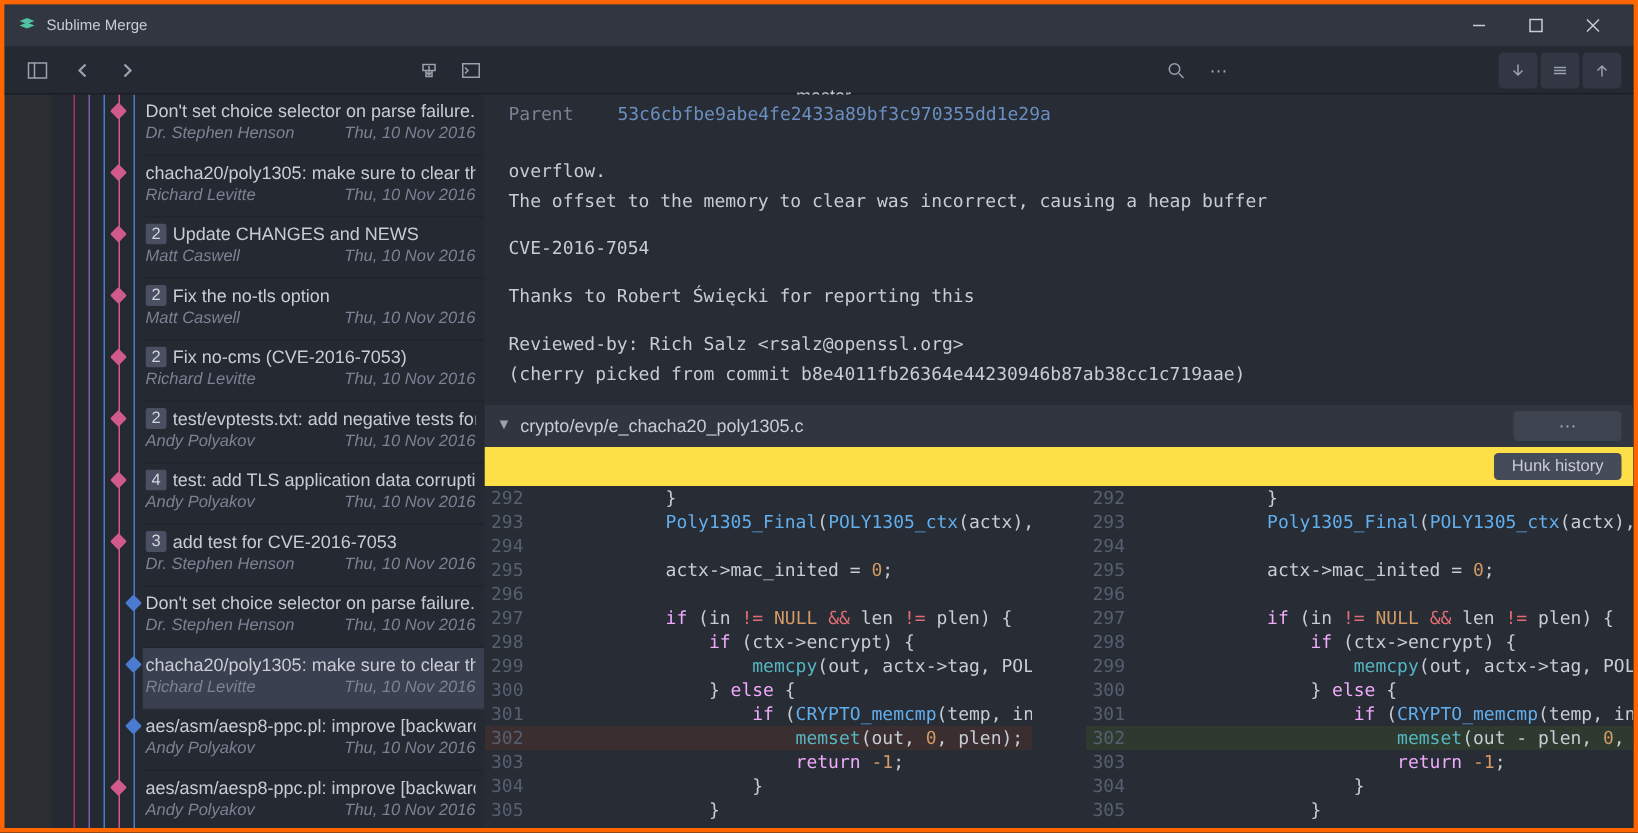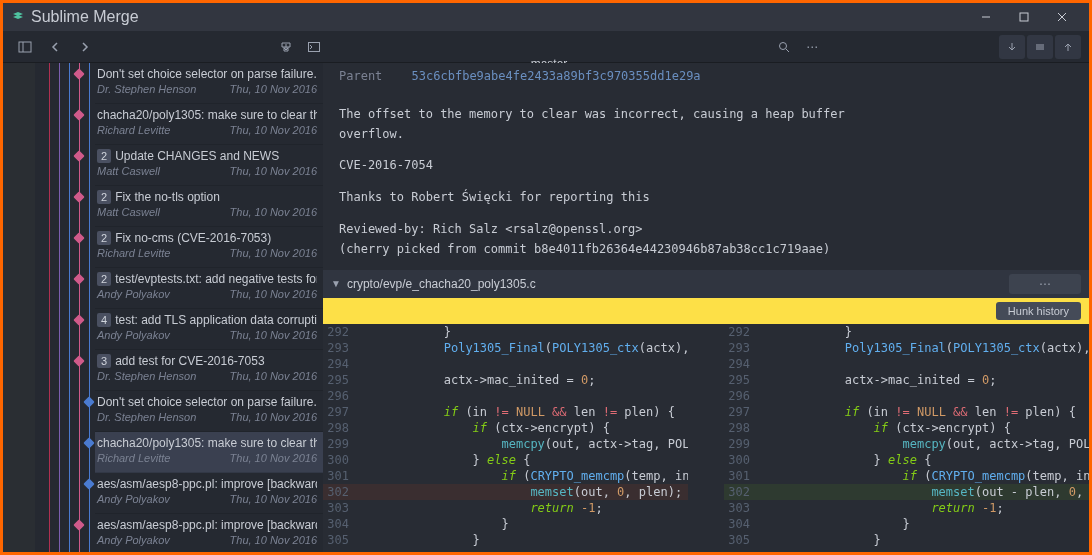--- a/index.html
+++ b/index.html
@@ -18,21 +18,21 @@
   background: #323640;
   display: flex;
   align-items: center;
   padding: 0 8px;
   color: #c8ccd4;
 }
 .titlebar .app-icon {
   width: 14px; height: 14px; margin-right: 6px;
   display: flex; align-items: center; justify-content: center;
 }
-.titlebar .title { flex: 0 0 auto; font-size: 16px; }
+.titlebar .title { flex: 0 0 auto; font-size: 10px; }
 .titlebar .spacer { flex: 1; }
 .titlebar .winbtn {
   width: 38px; height: 28px;
   display: flex; align-items: center; justify-content: center;
   color: #c8ccd4;
 }
 
 .toolbar {
   height: 32px;
   background: #252931;
@@ -174,21 +174,21 @@
 .diff-side .ln {
   width: 34px; text-align: right; padding-right: 8px;
   color: #566070; flex-shrink: 0;
   background: #282c34;
 }
 .diff-side .code { flex: 1; color: #c8ccd4; overflow: hidden; }
 .dl.del { background: #3a2e30; }
 .dl.del .ln { background: #3a2e30; }
 .dl.add { background: #2e3a30; }
 .dl.add .ln { background: #2e3a30; }
-.tok-kw { color: #84cc16; font-style: italic; }
+.tok-kw { color: #f0abfc; }
 .tok-fn { color: #61afef; }
 .tok-num { color: #d19a66; }
 .tok-id { color: #e06c75; }
 .tok-const { color: #d19a66; }
 .tok-call { color: #56b6c2; }
 
 .graph-dot {
   position: absolute;
   width: 8px; height: 8px;
   border-radius:1px;
@@ -425,22 +425,22 @@
       </div>
   </div>
 
   <div class="right-pane">
     <div class="commit-header">
       <div class="parent-row">
         <span>Parent</span>
         <span class="hash">53c6cbfbe9abe4fe2433a89bf3c970355dd1e29a</span>
       </div>
       <div style="height:12px"></div>
+      <div>overflow.</div>
       <div>The offset to the memory to clear was incorrect, causing a heap buffer</div>
-      <div>overflow.</div>
       <div style="height:12px"></div>
       <div>CVE-2016-7054</div>
       <div style="height:12px"></div>
       <div>Thanks to Robert Święcki for reporting this</div>
       <div style="height:12px"></div>
       <div>Reviewed-by: Rich Salz &lt;rsalz@openssl.org&gt;</div>
       <div>(cherry picked from commit b8e4011fb26364e44230946b87ab38cc1c719aae)</div>
     </div>
 
     <div class="file-header">

